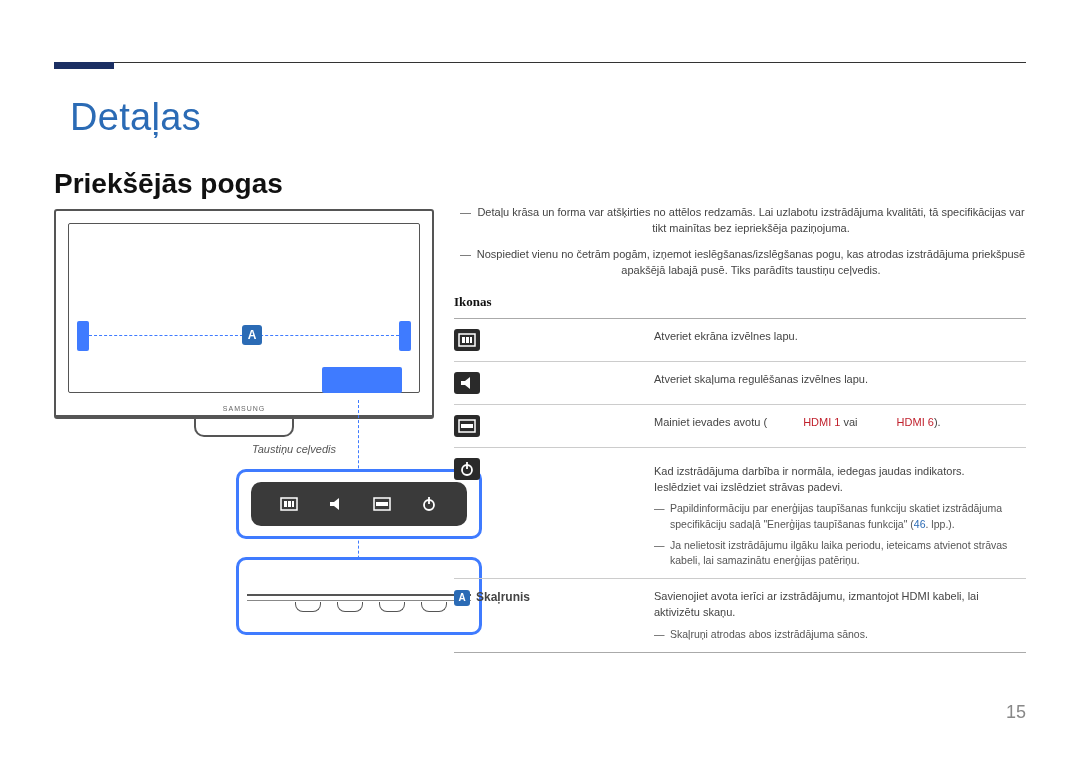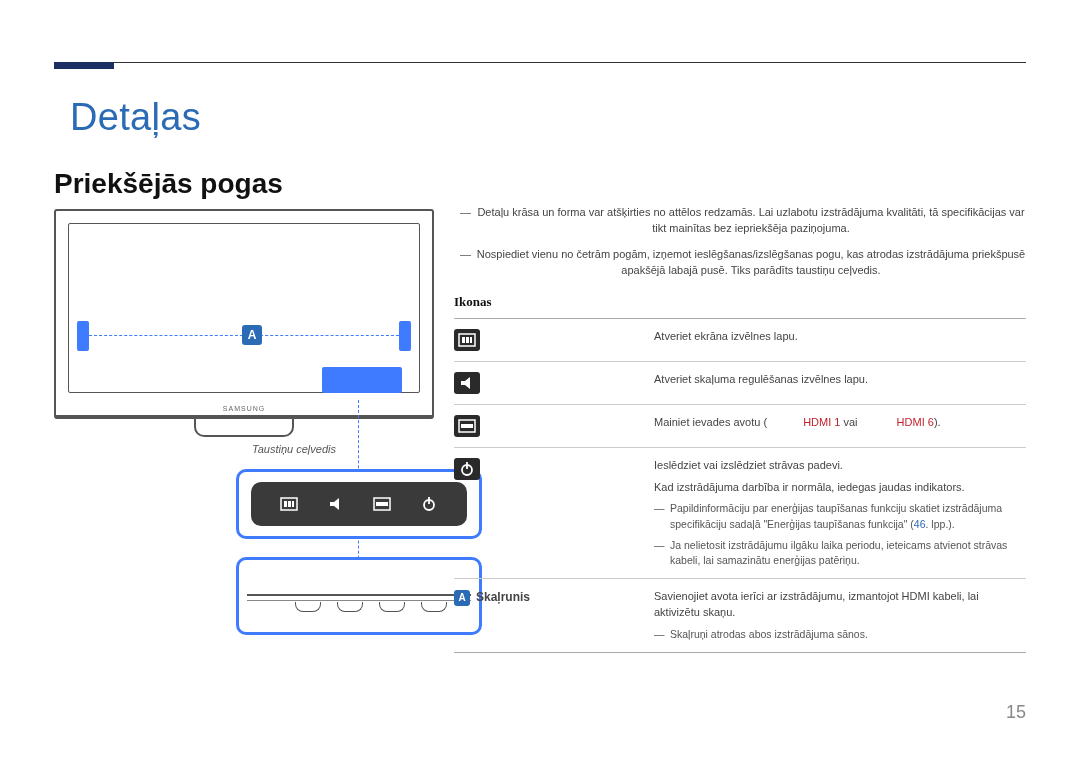--- a/index.html
+++ b/index.html
@@ -339,22 +339,22 @@
   <div class="row">
     <div class="icon-cell">
       <span class="icon-box">
         <svg width="16" height="16">
             <circle cx="8" cy="9" r="5" fill="none" stroke="#fff" stroke-width="1.8"></circle>
             <rect x="7.1" y="1" width="1.8" height="7" fill="#fff"></rect>
           </svg>
       </span>
     </div>
     <div class="desc-cell">
+      <div style="margin-top:6px">Kad izstrādājuma darbība ir normāla, iedegas jaudas indikators.</div>
       <div>Ieslēdziet vai izslēdziet strāvas padevi.</div>
-      <div style="margin-top:6px">Kad izstrādājuma darbība ir normāla, iedegas jaudas indikators.</div>
       <div class="sub">
         <span>Papildinformāciju par enerģijas taupīšanas funkciju skatiet izstrādājuma specifikāciju sadaļā "Enerģijas taupīšanas funkcija" (</span><span class="link">46</span><span>. lpp.).</span>
       </div>
       <div class="sub">Ja nelietosit izstrādājumu ilgāku laika periodu, ieteicams atvienot strāvas kabeli, lai samazinātu enerģijas patēriņu.</div>
     </div>
   </div>
 
   <div class="row noborder">
     <div class="icon-cell">
       <div class="spk-label">

